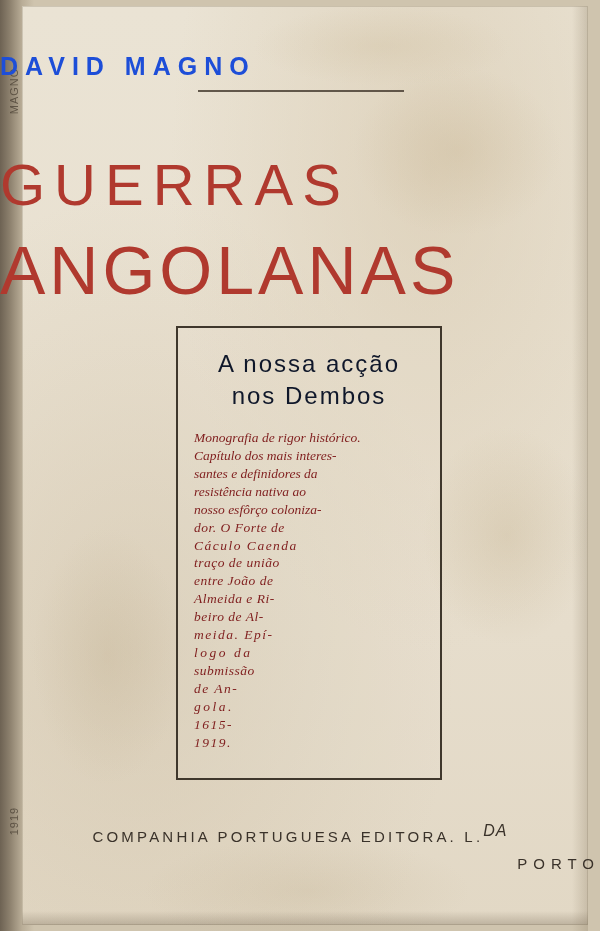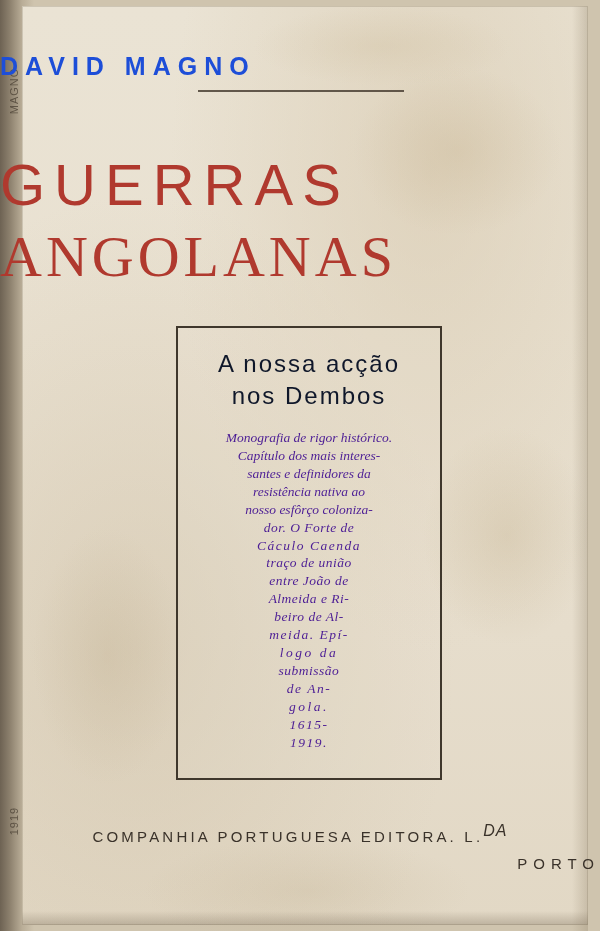--- a/index.html
+++ b/index.html
@@ -107,26 +107,25 @@
     color: #b0392e;
     font-family: "Liberation Sans", sans-serif;
   }
   .title-line1 {
     font-size: 58px;
     letter-spacing: 9px;
     line-height: 1.0;
     font-weight: normal;
   }
   .title-line2 {
-    font-size: 58px;
+    font-size: 68px;
     letter-spacing: 4px;
     line-height: 1.0;
-    margin-top: 14px;
+    margin-top: 22px;
     font-weight: normal;
-    font-family: Liberation Serif, serif;
   }
 
   
   .frame {
     position: absolute;
     left: 176px;
     top: 326px;
     width: 262px;
     height: 450px;
     border: 2px solid #3f372c;
@@ -136,22 +135,22 @@
     margin-top: 20px;
     text-align: center;
     color: #0f172a;
     font-size: 24px;
     letter-spacing: 2px;
     line-height: 1.35;
     font-family: "Liberation Sans", sans-serif;
   }
   .blurb {
     margin: 16px 16px 0 16px;
-    text-align: center;
-    color: #4c1d95;
+    text-align: left;
+    color: #7f1d1d;
     font-family: "Liberation Serif", serif;
     font-style: italic;
     font-size: 13.5px;
     line-height: 1.33;
   }
   .blurb .ln { display: block; white-space: nowrap; }
   .blurb .sp1 { letter-spacing: 0.5px; }
   .blurb .sp2 { letter-spacing: 1.5px; }
   .blurb .sp3 { letter-spacing: 2.5px; }
 

